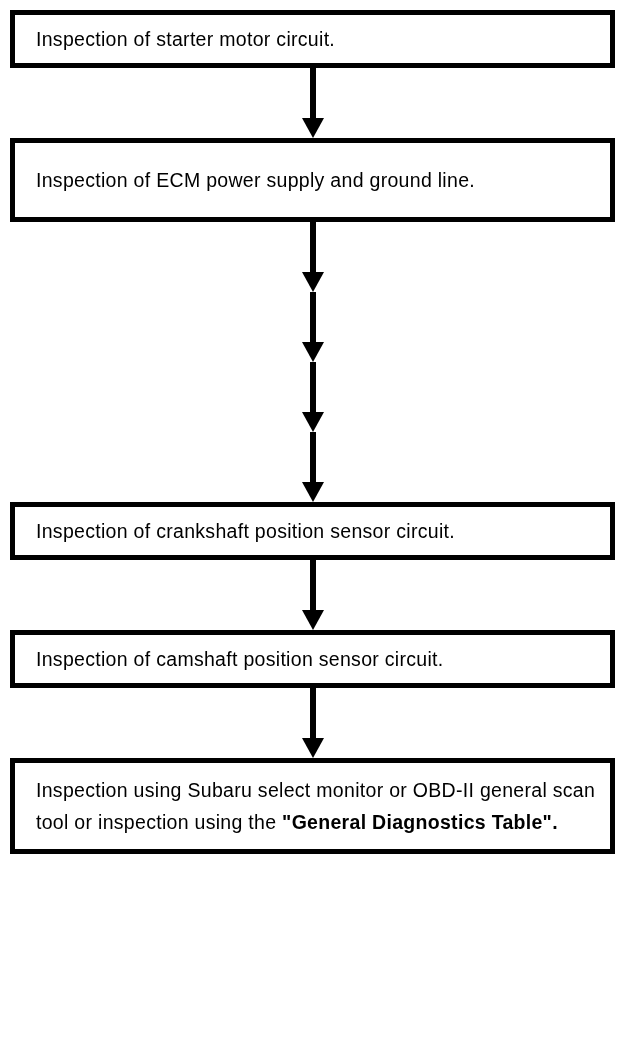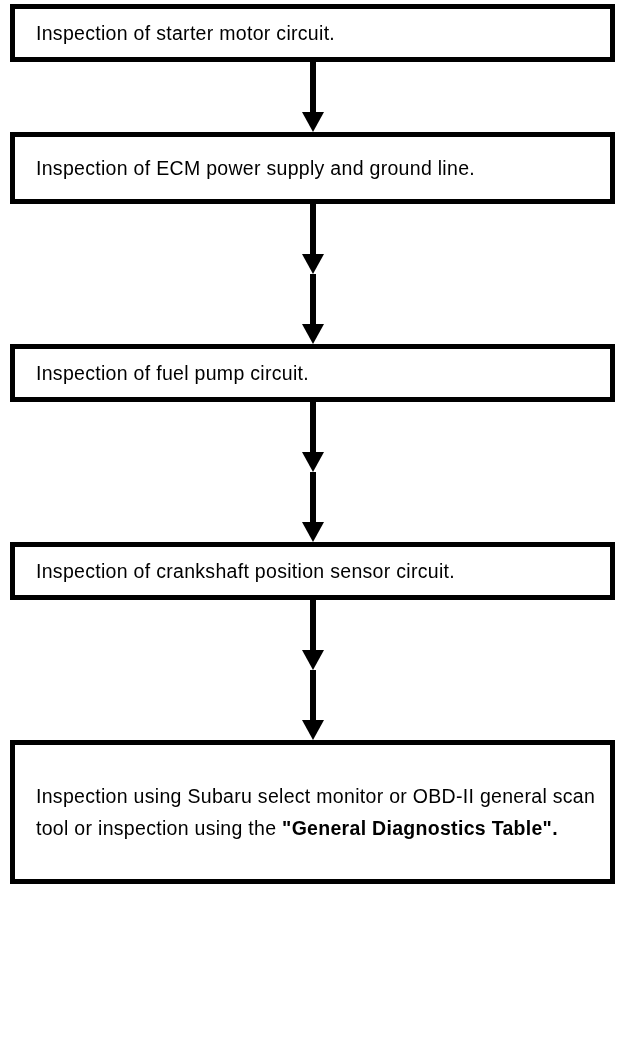--- a/index.html
+++ b/index.html
@@ -13,39 +13,39 @@
     height: 1058px;
     background: #ffffff;
     font-family: "Liberation Sans", sans-serif;
     color: #000000;
     overflow: hidden;
   }
   .flowchart {
     position: relative;
     width: 605px;
     margin-left: 10px;
-    padding-top: 4px;
+    padding-top: 10px;
     box-sizing: border-box;
   }
   .box {
     box-sizing: border-box;
     width: 605px;
     border: 5px solid #000000;
     background: #ffffff;
     display: flex;
     align-items: center;
     padding-left: 21px;
     padding-right: 14px;
     font-size: 19.5px;
     line-height: 32px;
     letter-spacing: 0.3px;
   }
   .box.h1 { height: 58px; }
-  .box.h2 { height: 72px; text-align: center; }
-  .box.h3 { height: 144px; }
+  .box.h2 { height: 84px; text-align: center; }
+  .box.h3 { height: 96px; }
   .bold-part { font-weight: bold; }
   .connector {
     position: relative;
     width: 605px;
     height: 70px;
   }
   .connector .shaft {
     position: absolute;
     left: 50%;
     top: 0;
@@ -89,23 +89,20 @@
       <div class="shaft"></div>
       <div class="head"></div>
     </div>
 
 
     <div class="connector">
       <div class="shaft"></div>
       <div class="head"></div>
     </div>
 
-    <div class="box h1">
-      <span>Inspection of fuel pump circuit.</span>
-    </div>
 
     <div class="connector">
       <div class="shaft"></div>
       <div class="head"></div>
     </div>
 
 
     <div class="connector">
       <div class="shaft"></div>
       <div class="head"></div>
@@ -113,20 +110,23 @@
 
     <div class="box h1">
       <span>Inspection of crankshaft position sensor circuit.</span>
     </div>
 
     <div class="connector">
       <div class="shaft"></div>
       <div class="head"></div>
     </div>
 
+    <div class="box h1">
+      <span>Inspection of camshaft position sensor circuit.</span>
+    </div>
 
     <div class="connector">
       <div class="shaft"></div>
       <div class="head"></div>
     </div>
 
     <div class="box h3">
       <span><span>Inspection using Subaru select monitor or OBD-II general scan tool or inspection using the </span><span class="bold-part">"General Diagnostics Table".</span></span>
     </div>
 

